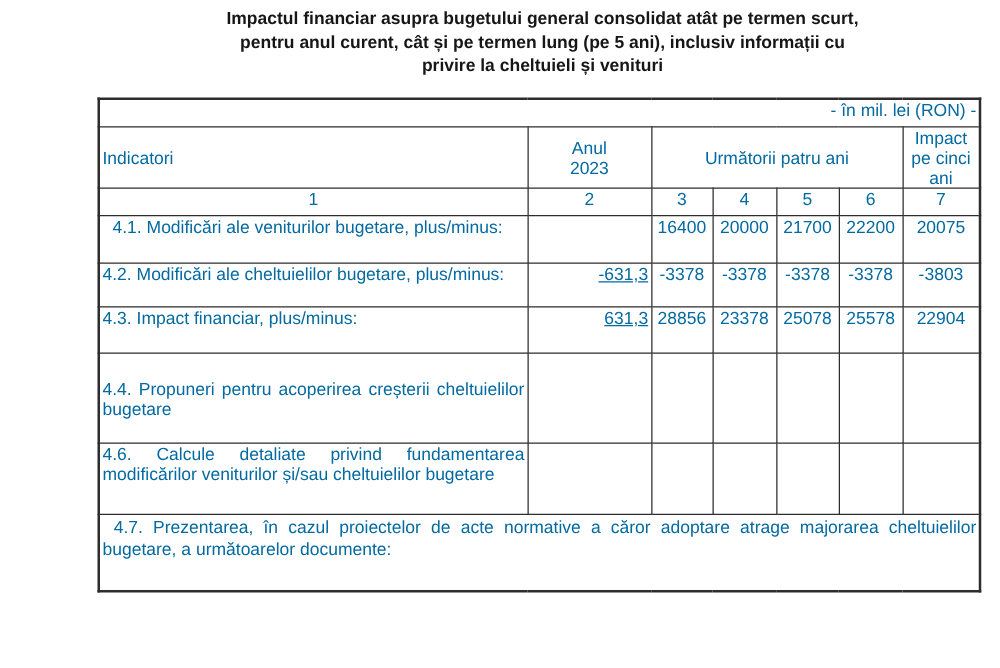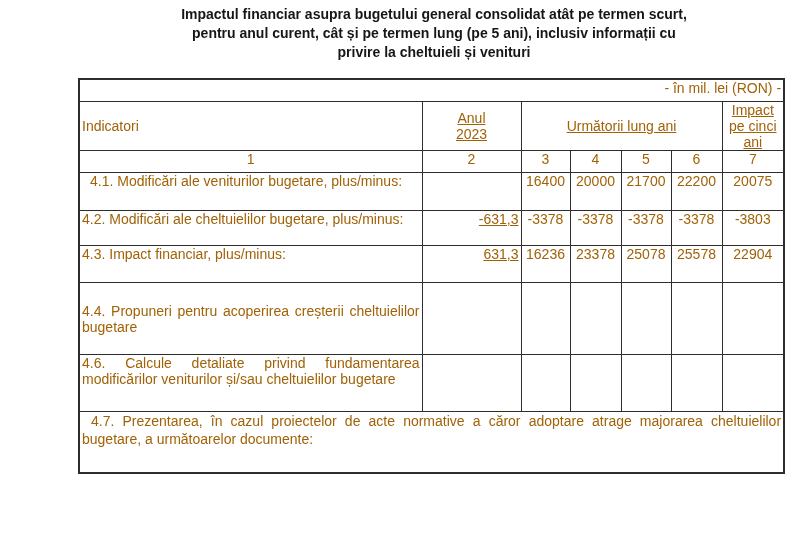--- a/index.html
+++ b/index.html
@@ -29,38 +29,38 @@
     color: #161616;
   }
   table.fin {
     position: absolute;
     left: 44px;
     top: 78px;
     width: 705px;
     border-collapse: collapse;
     table-layout: fixed;
     font-size: 14px;
-    color: #a16207;
+    color: #0369a1;
     border: 2px solid #2d2d2d;
   }
   table.fin td {
     border: 1.5px solid #2d2d2d;
     padding: 0 2px;
     vertical-align: top;
     overflow: hidden;
   }
   td.unit {
     text-align: right;
     vertical-align: middle;
     padding-right: 5px;
     height: 21px;
   }
   .r-head td { height: 48px; }
   .vmid { vertical-align: middle !important; }
-  .center { text-align: center; text-decoration: underline; }
+  .center { text-align: center; }
   .pre { white-space: pre-line; line-height: 16px; }
   td.label {
     text-align: justify;
     line-height: 16px;
     padding: 2px 2px 0 1px;
   }
   td.indent1 { text-indent: 8px; }
   td.num {
     text-align: center;
     padding-top: 2px;
@@ -113,21 +113,21 @@
 
     <tbody>
         <tr>
       <td colspan="7" class="unit">- în mil. lei (RON) -</td>
     </tr>
 
     <tr class="r-head">
       <td class="vmid">Indicatori</td>
       <td class="center vmid pre">Anul
 2023</td>
-      <td colspan="4" class="center vmid">Următorii lung ani</td>
+      <td colspan="4" class="center vmid">Următorii patru ani</td>
       <td class="center vmid pre">Impact
 pe cinci
 ani</td>
     </tr>
 
     <tr class="r-num">
       <td>1</td>
       <td>2</td>
       <td>3</td>
       <td>4</td>
@@ -152,21 +152,21 @@
       <td class="num">-3378</td>
       <td class="num">-3378</td>
       <td class="num">-3378</td>
       <td class="num">-3378</td>
       <td class="num">-3803</td>
     </tr>
 
     <tr class="r3">
       <td class="label">4.3. Impact financiar, plus/minus:</td>
       <td class="year">631,3</td>
-      <td class="num">16236</td>
+      <td class="num">28856</td>
       <td class="num">23378</td>
       <td class="num">25078</td>
       <td class="num">25578</td>
       <td class="num">22904</td>
     </tr>
 
     <tr class="r4">
       <td class="label vmid">4.4. Propuneri pentru acoperirea creșterii cheltuielilor bugetare</td>
       <td class="year"></td>
       <td class="num"></td>

